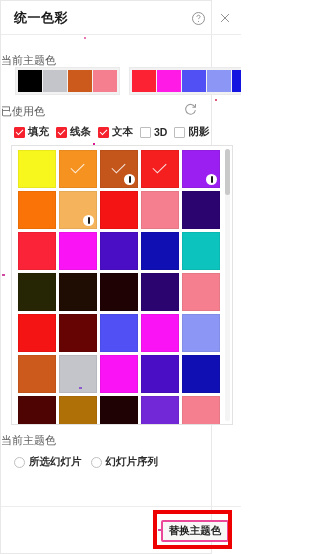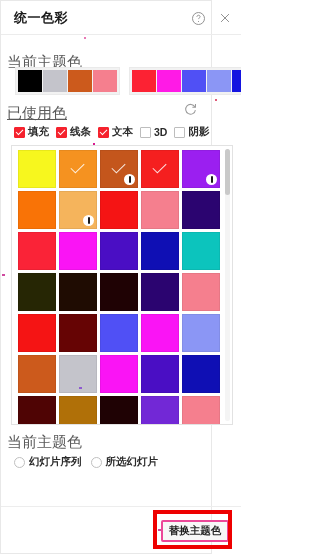--- a/index.html
+++ b/index.html
@@ -36,22 +36,22 @@
   .ico-btn {
     width: 18px; height: 18px;
     display: flex; align-items: center; justify-content: center;
     color: #8c8c8c;
   }
   .ico-btn svg { display: block; }
 
   
   .sec-label {
     position: absolute;
-    font-size: 15px; color: #5a5a5a;
-    left: 6px;
+    font-size: 11px; color: #5a5a5a;
+    left: 0;
   }
 
   
   .theme-strip {
     position: absolute; left: 14px; top: 66px;
     display: flex; align-items: center; gap: 9px;
   }
   .swatch-group {
     display: flex;
     background: #f2f2f2;
@@ -228,21 +228,21 @@
     <div class="swatch-group" id="theme-right">
         <div class="sw" style="background: rgb(252, 34, 51);"></div>
         <div class="sw" style="background: rgb(255, 26, 230);"></div>
         <div class="sw" style="background: rgb(80, 80, 245);"></div>
         <div class="sw" style="background: rgb(139, 150, 245);"></div>
         <div class="sw" style="background: rgb(20, 20, 224);"></div>
         <div class="sw" style="background: rgb(114, 40, 214);"></div>
       </div>
   </div>
 
-  <div class="sec-label" style="top:103px;text-decoration:underline;">已使用色</div>
+  <div class="sec-label" style="top:103px;">已使用色</div>
   <div class="refresh-btn">
     <svg width="15" height="15" viewBox="0 0 16 16" fill="none" stroke="currentColor" stroke-width="1.1">
       <path d="M12.6 5.2A5.2 5.2 0 1 0 13.2 8.6"></path>
       <path d="M13.3 2.2 L13.3 5.5 L10.0 5.5"></path>
     </svg>
   </div>
 
   <div class="filter-row" id="filter-row">
       <div class="chk-item">
         <div class="cbox on"></div>
@@ -317,25 +317,25 @@
       </div>
     <div class="scrollbar">
       <div class="scrollthumb"></div>
     </div>
   </div>
 
   <div class="sec-label" style="top:432px;">当前主题色</div>
   <div class="radio-row" id="radio-row">
       <div class="radio-item">
         <div class="rdo"></div>
-        <div class="rdo-label">幻灯片序列</div>
+        <div class="rdo-label">所选幻灯片</div>
       </div>
       <div class="radio-item">
         <div class="rdo"></div>
-        <div class="rdo-label">所选幻灯片</div>
+        <div class="rdo-label">幻灯片序列</div>
       </div>
     </div>
 
 
   <div class="footer-sep"></div>
   <div class="primary-btn">替换主题色</div>
   <div class="annot-box"></div>
 
   <div class="dot-a"></div>
   <div class="dot-b"></div>

